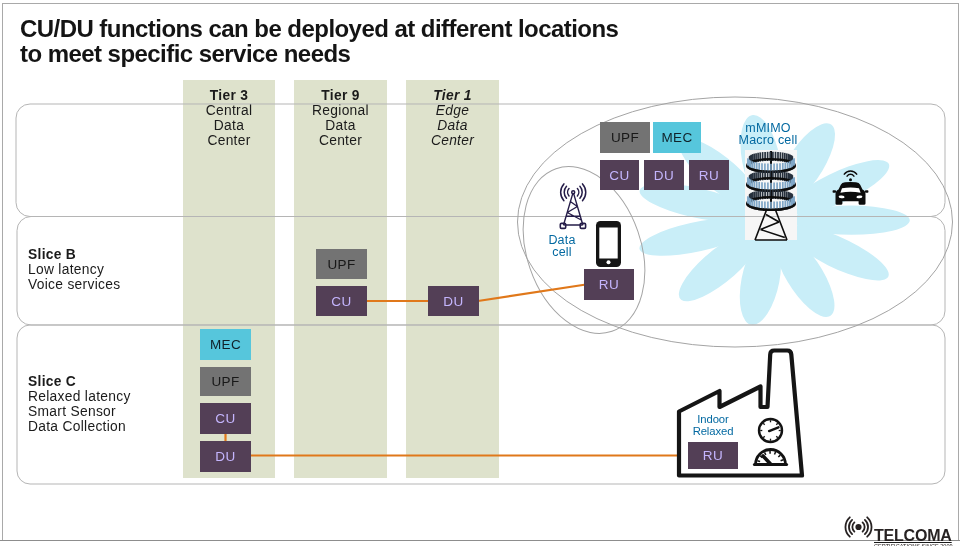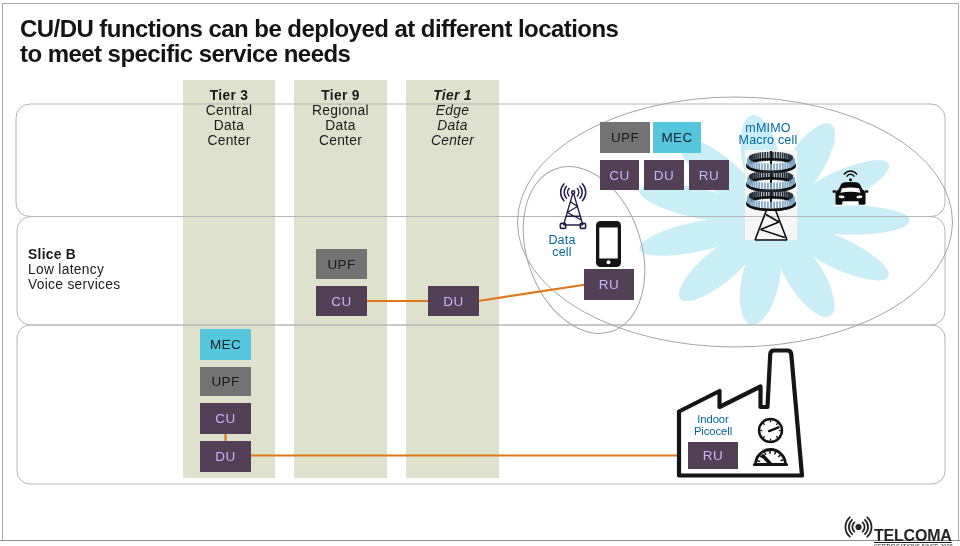--- a/index.html
+++ b/index.html
@@ -347,20 +347,26 @@
       <path d="M849.8,536.7 A13.0,13.0 0 0 1 849.8,517.3"></path>
       <path d="M867.2,517.3 A13.0,13.0 0 0 1 867.2,536.7"></path>
     </g>
   </svg>
 
   <div class="abs slicelabel" style="top:248px;">
     <b>Slice B</b><br>
     <span>Low latency</span><br>
     <span>Voice services</span>
   </div>
+  <div class="abs slicelabel" style="top:375px;">
+    <b>Slice C</b><br>
+    <span>Relaxed latency</span><br>
+    <span>Smart Sensor</span><br>
+    <span>Data Collection</span>
+  </div>
 
   <div class="abs node taupe" style="left:600px;top:122px;width:50px;height:31px;">
       <span>UPF</span>
     </div>
   <div class="abs node cyan" style="left:653px;top:122px;width:48px;height:31px;">
       <span>MEC</span>
     </div>
   <div class="abs node purple" style="left:600px;top:160px;width:39px;height:30px;">
       <span>CU</span>
     </div>
@@ -404,21 +410,21 @@
   <div class="abs iconlabel" style="left:718px;top:121.7px;width:100px;">
     <span>mMIMO</span><br>
     <span>Macro cell</span>
   </div>
   <div class="abs iconlabel" style="left:522px;top:233.5px;width:80px;">
     <span>Data</span><br>
     <span>cell</span>
   </div>
   <div class="abs iconlabel" style="left:673px;top:412.6px;width:80px;font-size:11.3px;line-height:12.1px;letter-spacing:-0.1px;">
     <span>Indoor</span><br>
-    <span>Picocell</span>
+    <span>Relaxed</span>
   </div>
 
   <div class="abs logo-text">
     <div class="logo-brand">TELCOMA</div>
     <div class="logo-tag">CERTIFICATIONS SINCE 2009</div>
   </div>
 
 </div>
 
 </body></html>

